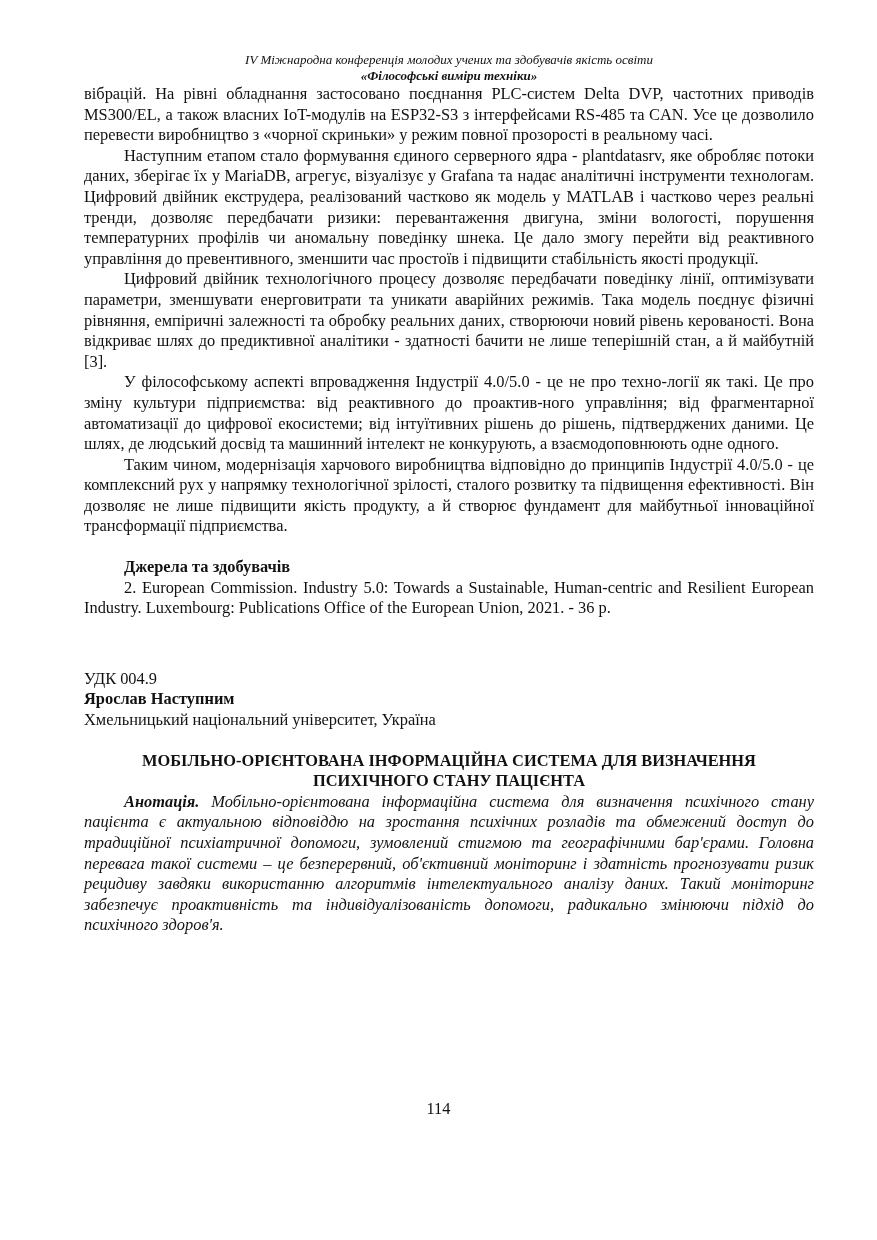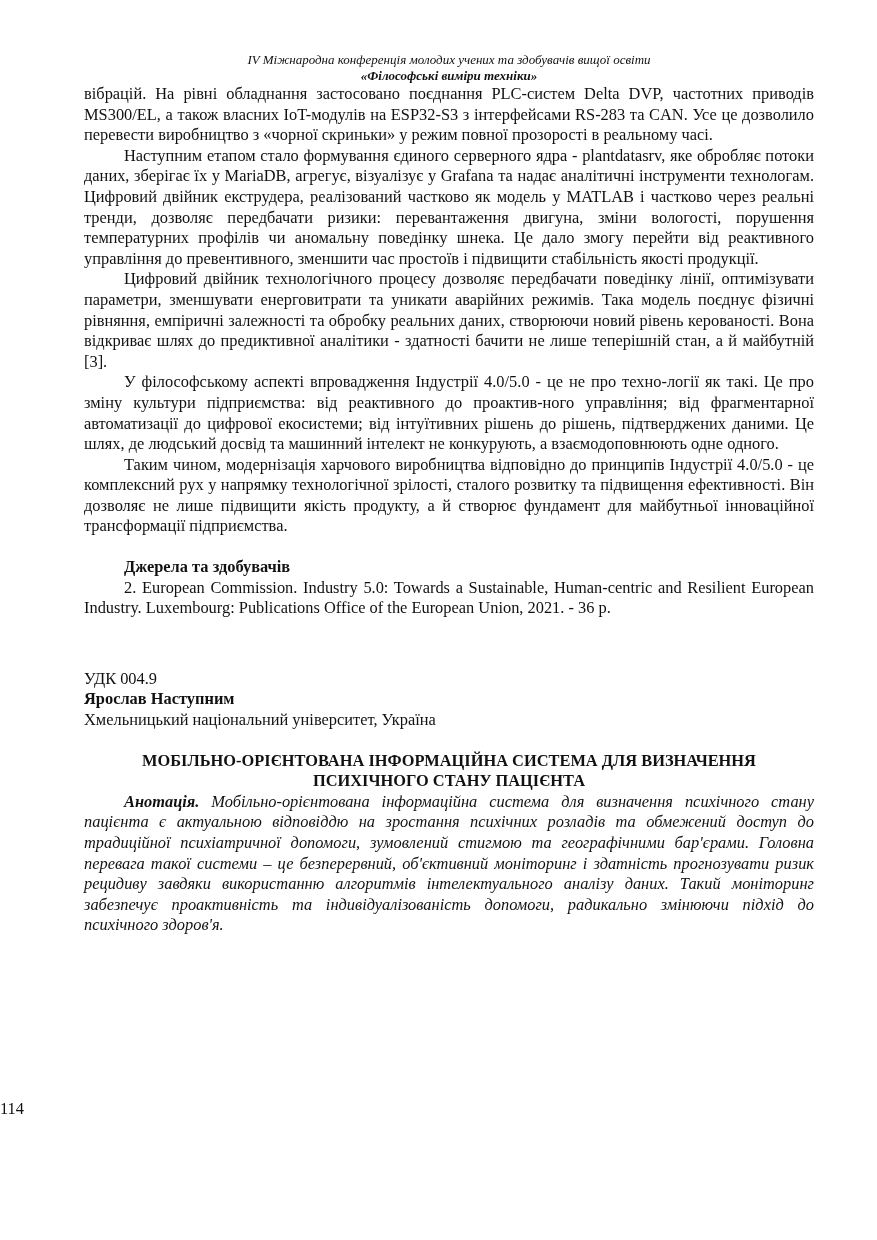--- a/index.html
+++ b/index.html
@@ -15,33 +15,33 @@
   p { margin: 0; text-align: justify; }
   .indent { text-indent: 40px; }
   .gap { height: 20px; }
   .refs-title { font-weight: bold; text-indent: 40px; margin-top: 20px; }
   .udk { margin-top: 10px; }
   .author { font-weight: bold; }
   .supervisor { font-style: italic; }
   .article-title { text-align: center; font-weight: bold; margin-top: 20px; }
   .abstract { font-style: italic; text-indent: 40px; }
   .abstract .lead { font-weight: bold; }
-  .page-number { position: absolute; left: 0; width: 877px; top: 1099px; 
+  .page-number { position: absolute; left: 0; width: 877px; top: 1099px; text-align: center;
     font-family: "Liberation Serif", "DejaVu Serif", serif; font-size: 16.4px; color: #111; }
 </style>
 </head>
 <body>
 
 <div class="page">
   <div class="header">
-    <span class="conf">IV Міжнародна конференція молодих учених та здобувачів вищої освіти</span>
+    <span class="conf">IV Міжнародна конференція молодих учених та здобувачів якість освіти</span>
     <span class="title">«Філософські виміри техніки»</span>
   </div>
 
-  <p>вібрацій. На рівні обладнання застосовано поєднання PLC-систем Delta DVP, частотних приводів MS300/EL, а також власних IoT-модулів на ESP32-S3 з інтерфейсами RS-283 та CAN. Усе це дозволило перевести виробництво з «чорної скриньки» у режим повної прозорості в реальному часі.</p>
+  <p>вібрацій. На рівні обладнання застосовано поєднання PLC-систем Delta DVP, частотних приводів MS300/EL, а також власних IoT-модулів на ESP32-S3 з інтерфейсами RS-485 та CAN. Усе це дозволило перевести виробництво з «чорної скриньки» у режим повної прозорості в реальному часі.</p>
   <p class="indent">Наступним етапом стало формування єдиного серверного ядра - plantdatasrv, яке обробляє потоки даних, зберігає їх у MariaDB, агрегує, візуалізує у Grafana та надає аналітичні інструменти технологам. Цифровий двійник екструдера, реалізований частково як модель у MATLAB і частково через реальні тренди, дозволяє передбачати ризики: перевантаження двигуна, зміни вологості, порушення температурних профілів чи аномальну поведінку шнека. Це дало змогу перейти від реактивного управління до превентивного, зменшити час простоїв і підвищити стабільність якості продукції.</p>
   <p class="indent">Цифровий двійник технологічного процесу дозволяє передбачати поведінку лінії, оптимізувати параметри, зменшувати енерговитрати та уникати аварійних режимів. Така модель поєднує фізичні рівняння, емпіричні залежності та обробку реальних даних, створюючи новий рівень керованості. Вона відкриває шлях до предиктивної аналітики - здатності бачити не лише теперішній стан, а й майбутній [3].</p>
   <p class="indent">У філософському аспекті впровадження Індустрії 4.0/5.0 - це не про техно-логії як такі. Це про зміну культури підприємства: від реактивного до проактив-ного управління; від фрагментарної автоматизації до цифрової екосистеми; від інтуїтивних рішень до рішень, підтверджених даними. Це шлях, де людський досвід та машинний інтелект не конкурують, а взаємодоповнюють одне одного.</p>
   <p class="indent">Таким чином, модернізація харчового виробництва відповідно до принципів Індустрії 4.0/5.0 - це комплексний рух у напрямку технологічної зрілості, сталого розвитку та підвищення ефективності. Він дозволяє не лише підвищити якість продукту, а й створює фундамент для майбутньої інноваційної трансформації підприємства.</p>
 
   <p class="refs-title">Джерела та здобувачів</p>
   <p class="indent">2. European Commission. Industry 5.0: Towards a Sustainable, Human-centric and Resilient European Industry. Luxembourg: Publications Office of the European Union, 2021. - 36 p.</p>
 
   <div class="gap"></div>
   <div class="gap"></div>

